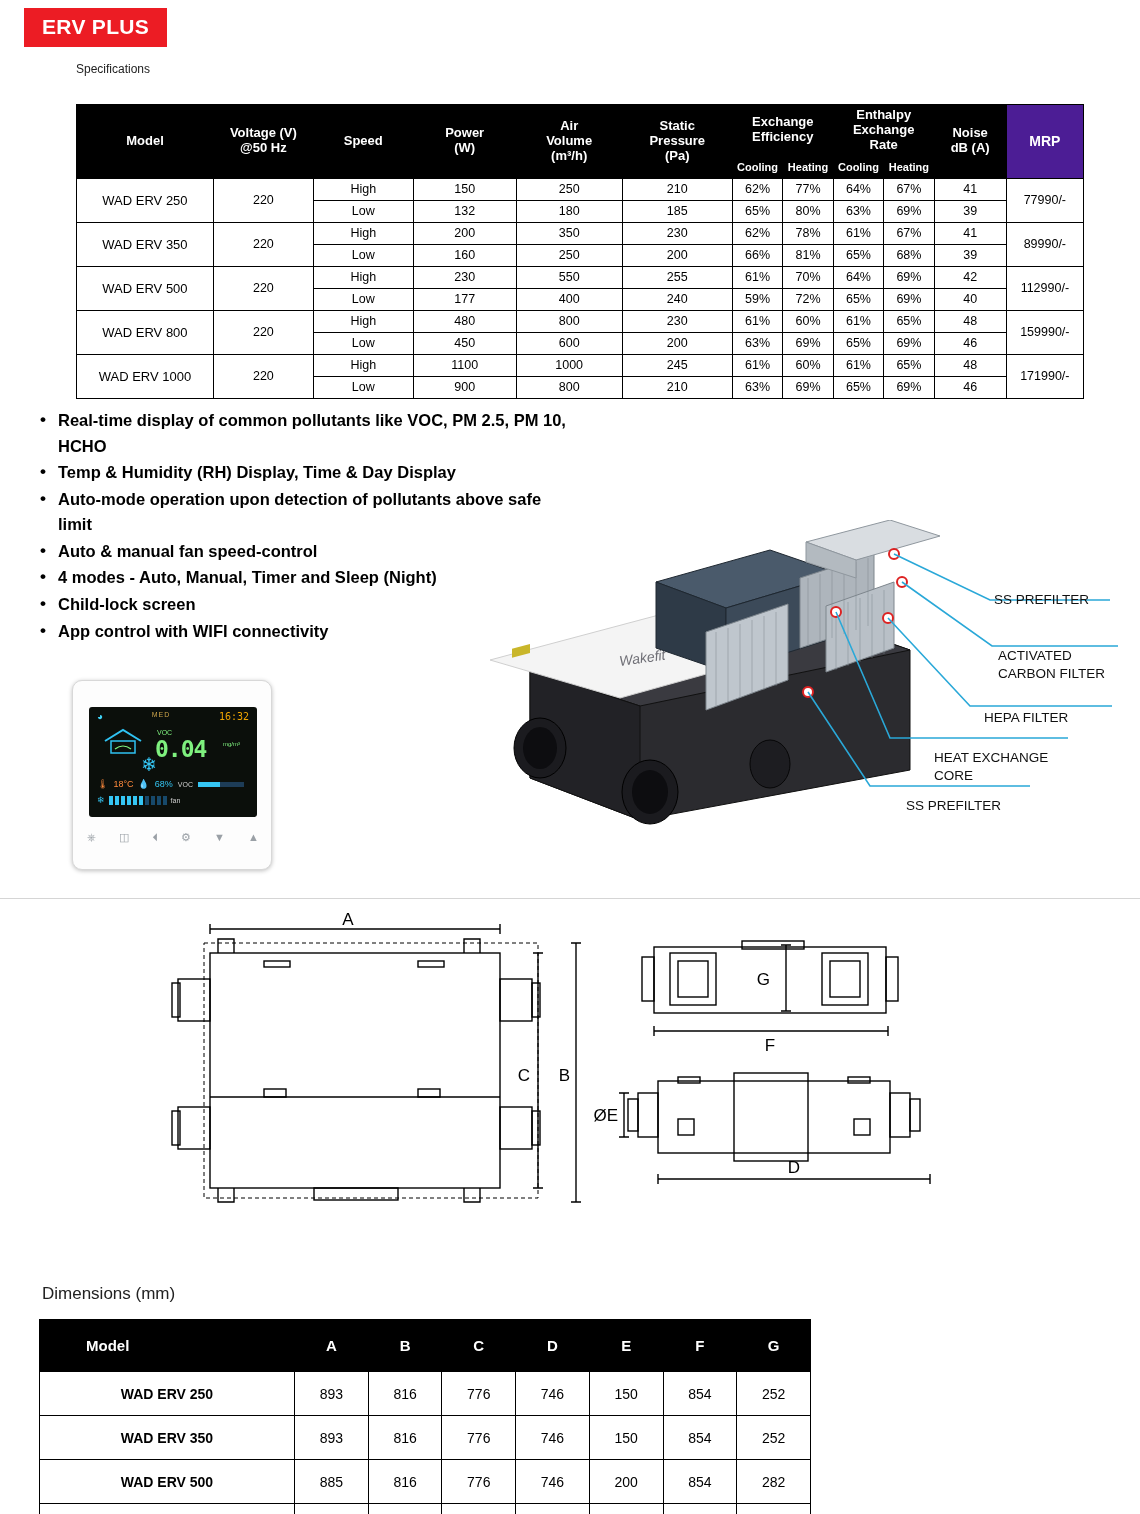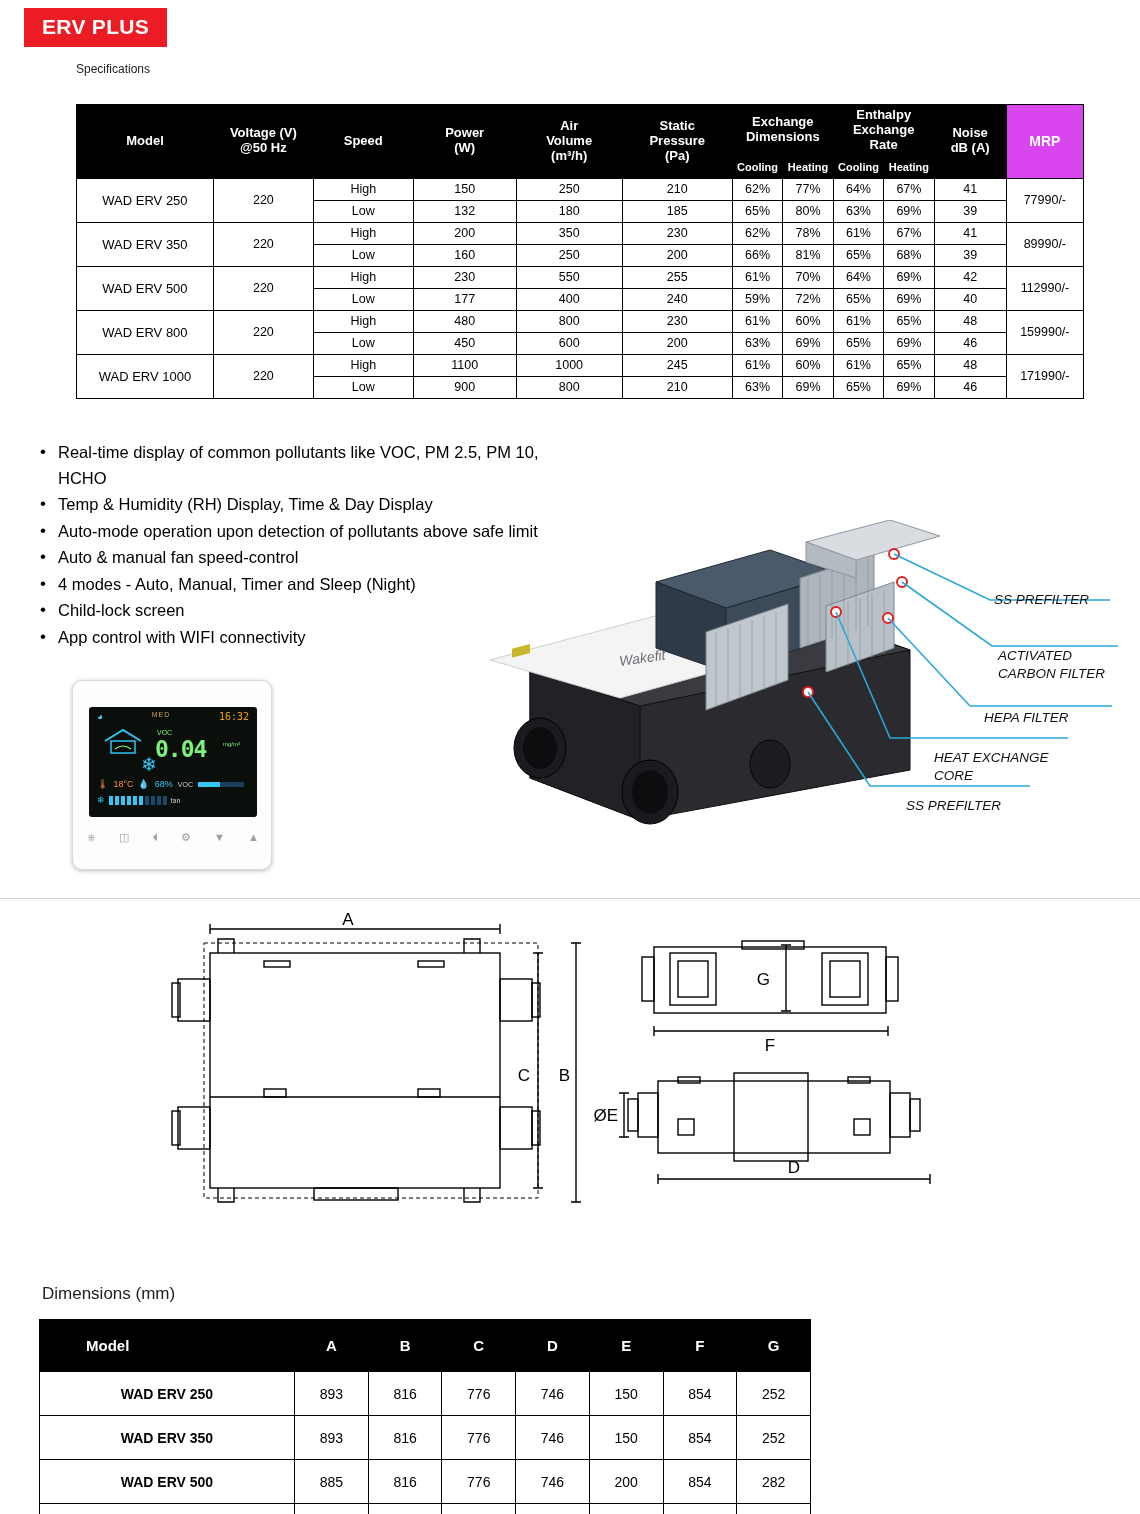--- a/index.html
+++ b/index.html
@@ -58,43 +58,44 @@
     font-size:13px;
     line-height:1.15;
     padding:3px 2px;
   }
   table.spec thead th.sub {
     font-size:11px;
     font-weight:bold;
     padding:2px 2px;
   }
   table.spec thead th.mrp {
-    background:#d946ef;
+    background:#4c1d95;
     color:#fff;
     font-size:14px;
   }
   table.spec tbody td { background:#fff; font-size:12.5px; }
   table.spec tbody td.model { font-size:13px; }
   .col-model { width:133px; }
   .col-volt { width:97px; }
   .col-speed { width:97px; }
   .col-power { width:100px; }
   .col-air { width:103px; }
   .col-static { width:107px; }
   .col-small { width:49px; }
   .col-noise { width:70px; }
   .col-mrp { width:75px; }
 
   
   .bullets {
     position:absolute;
-    left:18px; top:440px;
+    left:18px; top:408px;
     width:560px;
     font-size:16.5px;
     line-height:1.55;
+    font-weight:bold;
   }
   .bullets ul { margin:0; padding-left:22px; list-style:none; }
   .bullets li { position:relative; margin-bottom:1px; padding-left:18px;}
   .bullets li:before {
     content:"\2022";
     position:absolute; left:0; top:-1px;
     font-size:17px;
   }
 
   
@@ -164,21 +165,20 @@
     position:absolute;
     left:470px; top:520px;
     width:660px; height:360px;
   }
   .callout-label {
     position:absolute;
     font-size:13.5px;
     color:#111;
     line-height:1.15;
     white-space:nowrap;
-    font-style:italic;
   }
 
   
   .lower {
     position:absolute;
     left:0; top:898px;
     width:1140px; height:616px;
     background:#fff;
     border-top:1px solid #d5d5d5;
   }
@@ -264,21 +264,21 @@
             <span>Volume</span><br>
             <span>(m³/h)</span>
           </th>
           <th rowspan="2">
             <span>Static</span><br>
             <span>Pressure</span><br>
             <span>(Pa)</span>
           </th>
           <th colspan="2">
             <span>Exchange</span><br>
-            <span>Dimensions</span>
+            <span>Efficiency</span>
           </th>
           <th colspan="2">
             <span>Enthalpy</span><br>
             <span>Exchange</span><br>
             <span>Rate</span>
           </th>
           <th rowspan="2">
             <span>Noise</span><br>
             <span>dB (A)</span>
           </th>

